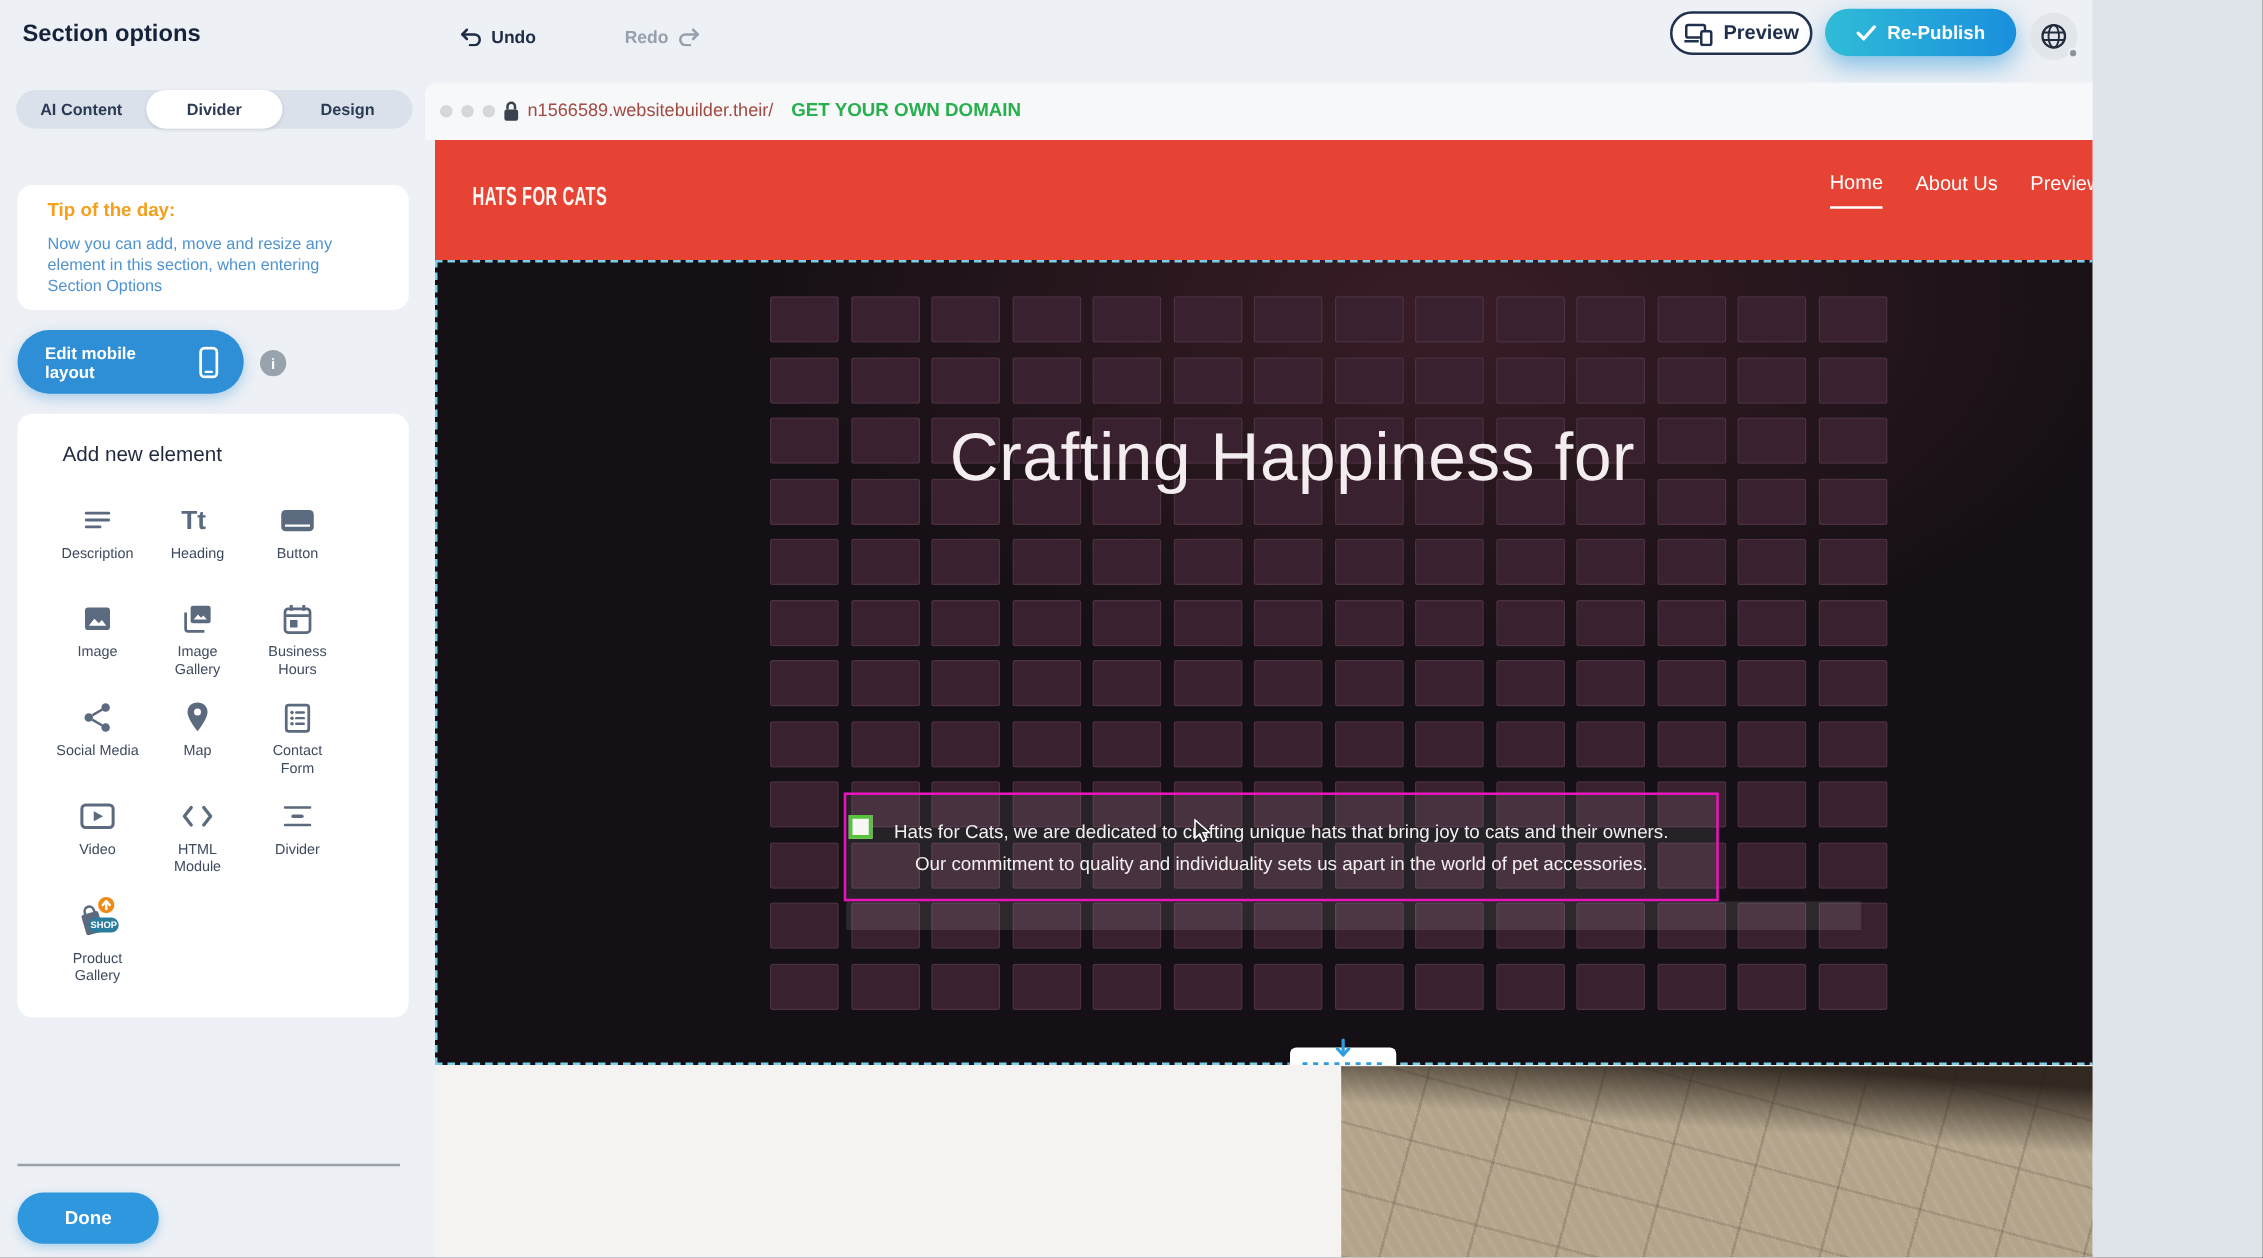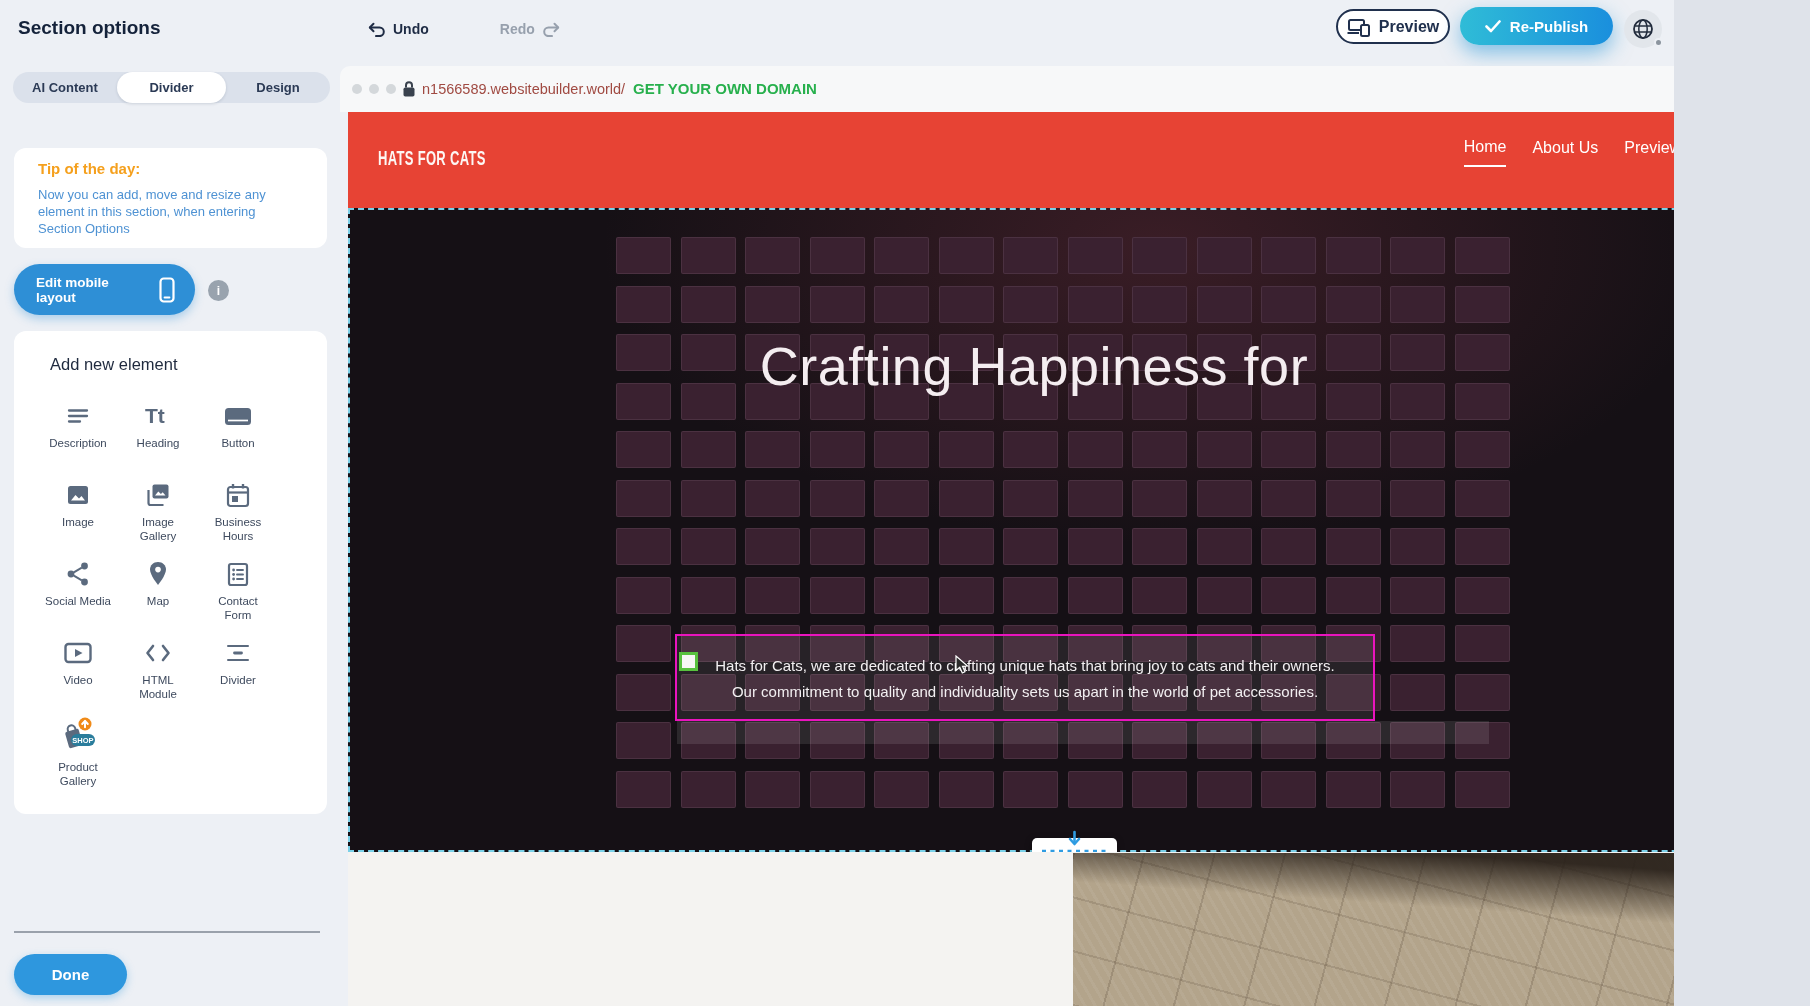--- a/index.html
+++ b/index.html
@@ -372,21 +372,21 @@
         <span></span>
         <span></span>
         <span></span>
       </div>
     <span class="b-lock">
       <svg width="14" height="18" viewBox="0 0 14 18">
           <rect x="1.5" y="7.5" width="11" height="9" rx="1.8" fill="#39424e"></rect>
           <path d="M4 7.5 V5.2 a3 3 0 0 1 6 0 v2.3" fill="none" stroke="#39424e" stroke-width="2"></path>
         </svg>
     </span>
-    <span class="b-url">n1566589.websitebuilder.world/</span>
+    <span class="b-url">n1566589.websitebuilder.their/</span>
     <span class="b-domain">GET YOUR OWN DOMAIN</span>
   </div>
 
   <div class="site-header">
     <div class="site-logo">HATS FOR CATS</div>
     <div class="site-nav">
       <span class="nav-item active">Home</span>
       <span class="nav-item">About Us</span>
       <span class="nav-item">Preview us</span>
       <span class="nav-more">...</span>

